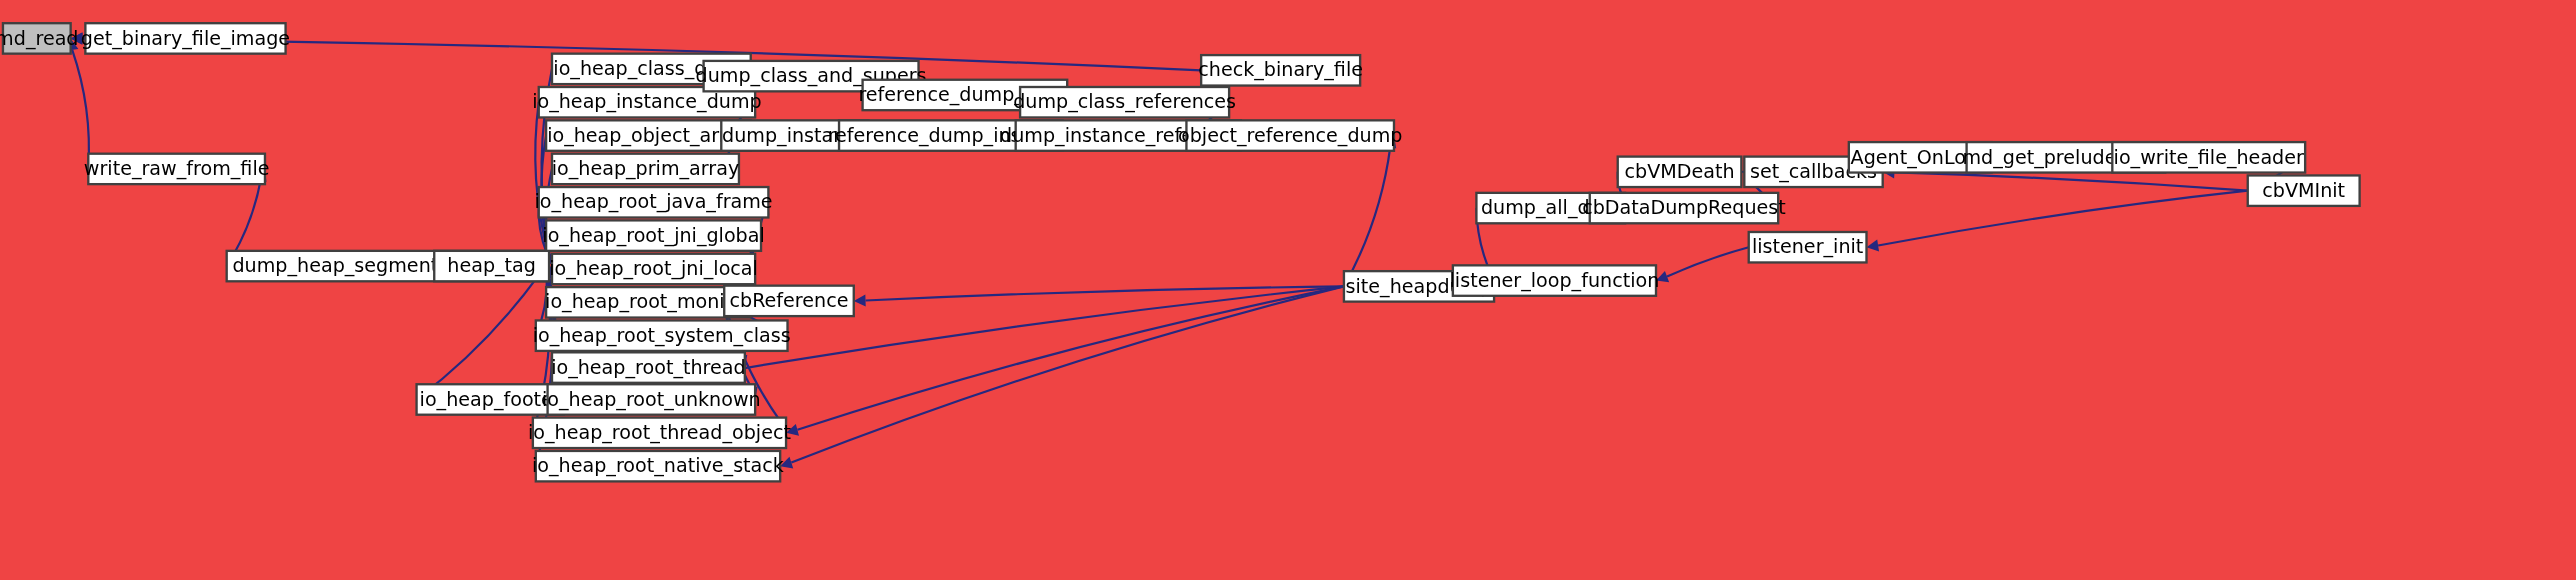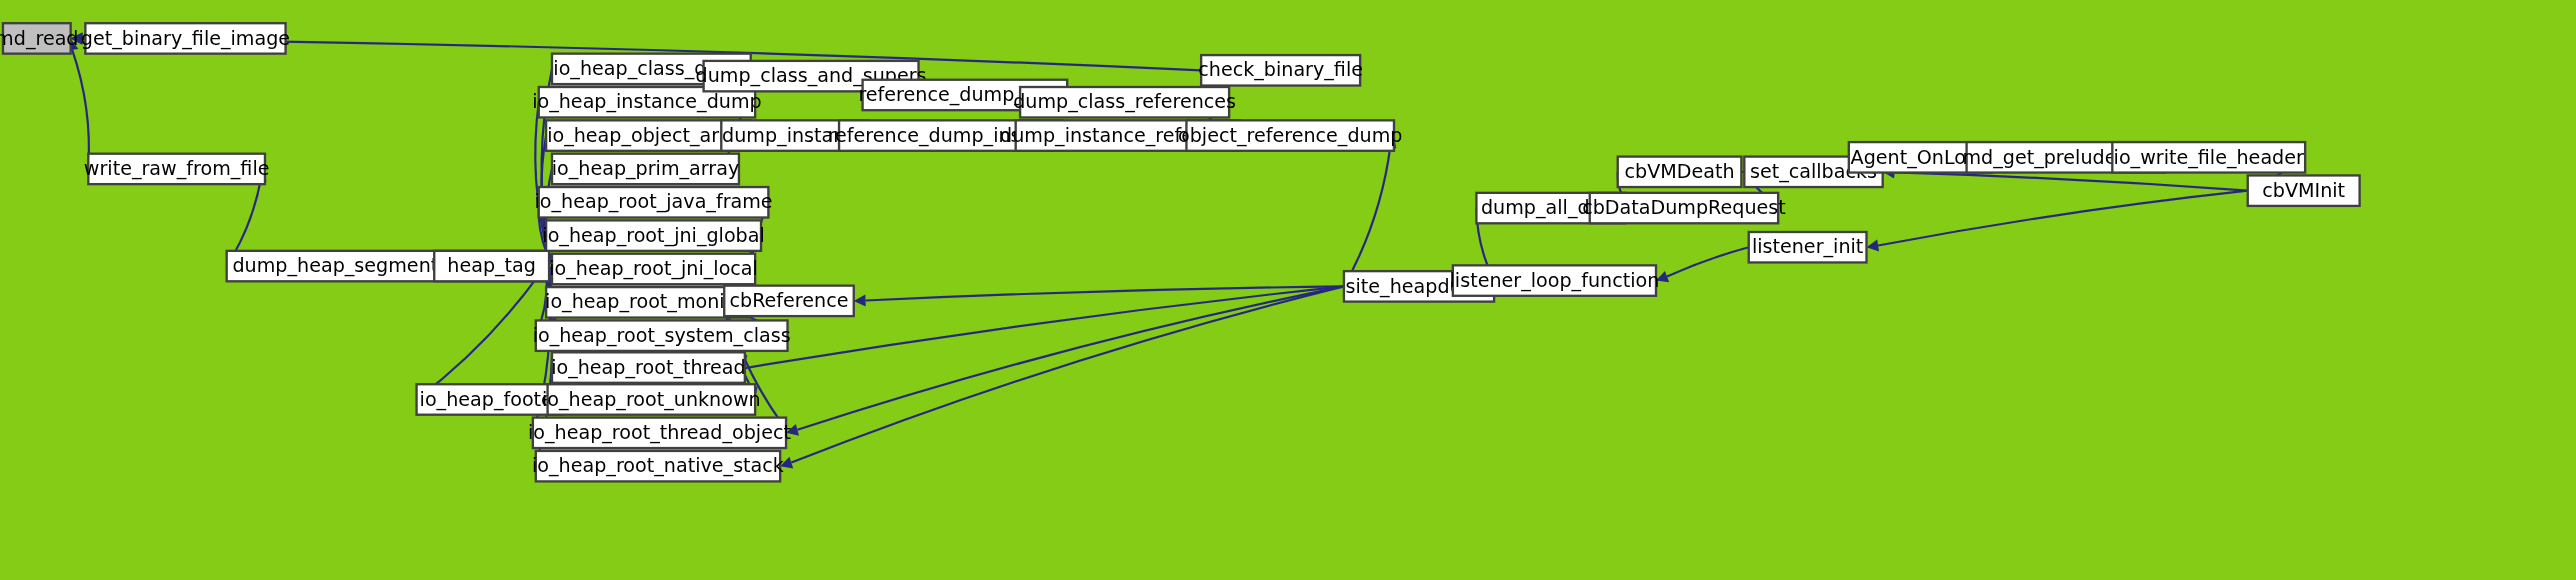--- a/index.html
+++ b/index.html
@@ -1,17 +1,17 @@
 <!DOCTYPE html>
 <html style="font-size:12px"><head>
 <meta charset="utf-8">
 <style>
   html,body{margin:0;padding:0;background:#ffffff;}
   body{font-family:"DejaVu Sans","Liberation Sans",sans-serif;}
-  #graph-root{position:relative;width:2576px;height:580px;background:#84cc16;overflow:hidden;}
+  #graph-root{position:relative;width:2576px;height:580px;background:#ef4444;overflow:hidden;}
   svg#graph-svg{position:absolute;left:0;top:0;width:2576px;height:580px;display:block;}
   .node-rect{fill:#ffffff;stroke:#404040;stroke-width:1.6;}
   .node-rect.root{fill:#bfbfbf;stroke:#404040;stroke-width:1.6;}
   .node-label{font-family:"DejaVu Sans","Liberation Sans",sans-serif;font-size:13px;fill:#000000;
               text-anchor:middle;dominant-baseline:middle;}
   .edge{fill:none;stroke:#26287f;stroke-width:1.5;}
   .arrow{fill:#26287f;stroke:none;}
 </style>
 </head>
 <body>

